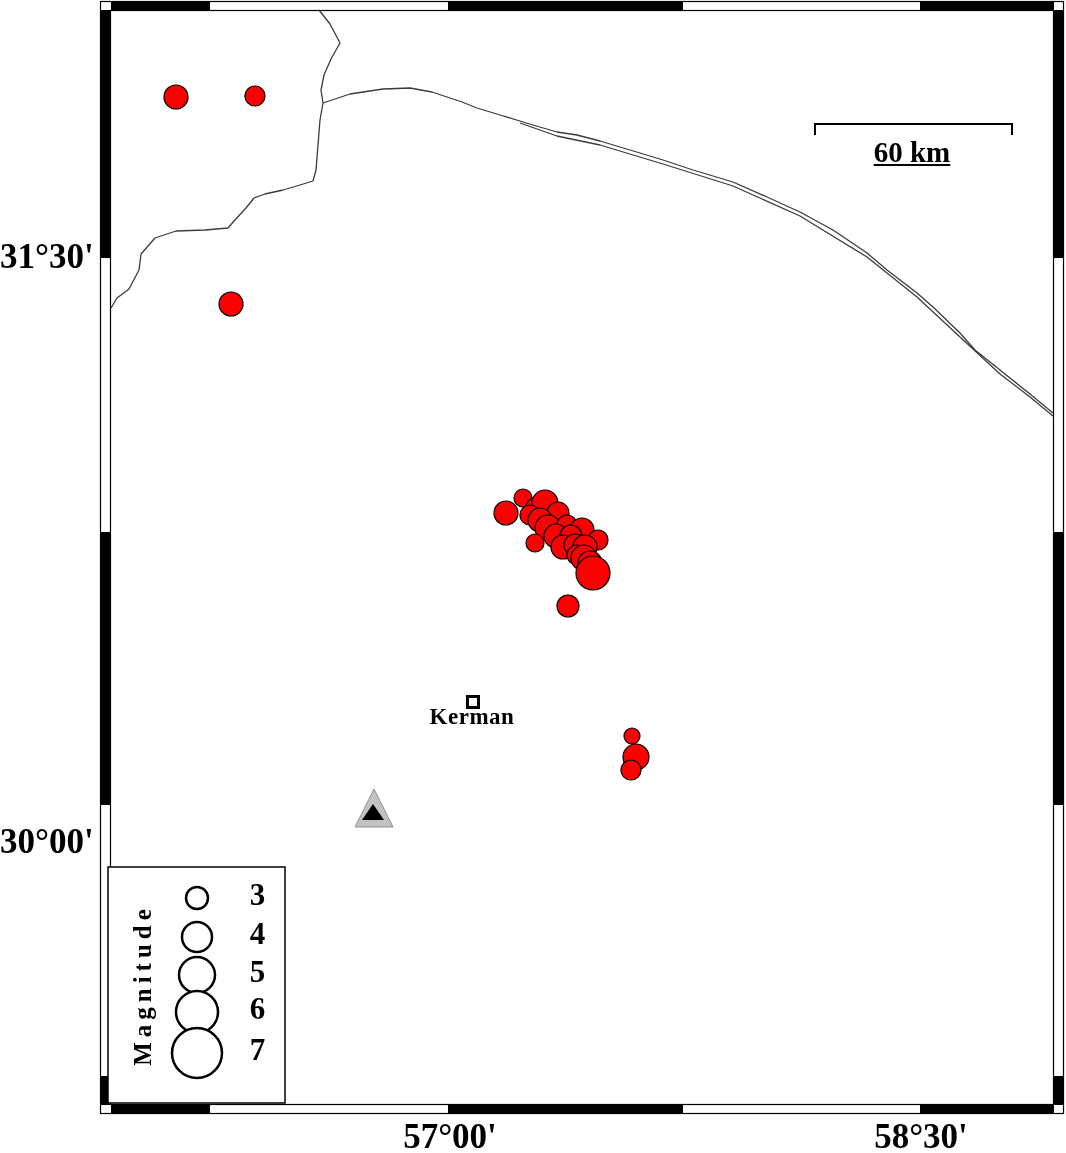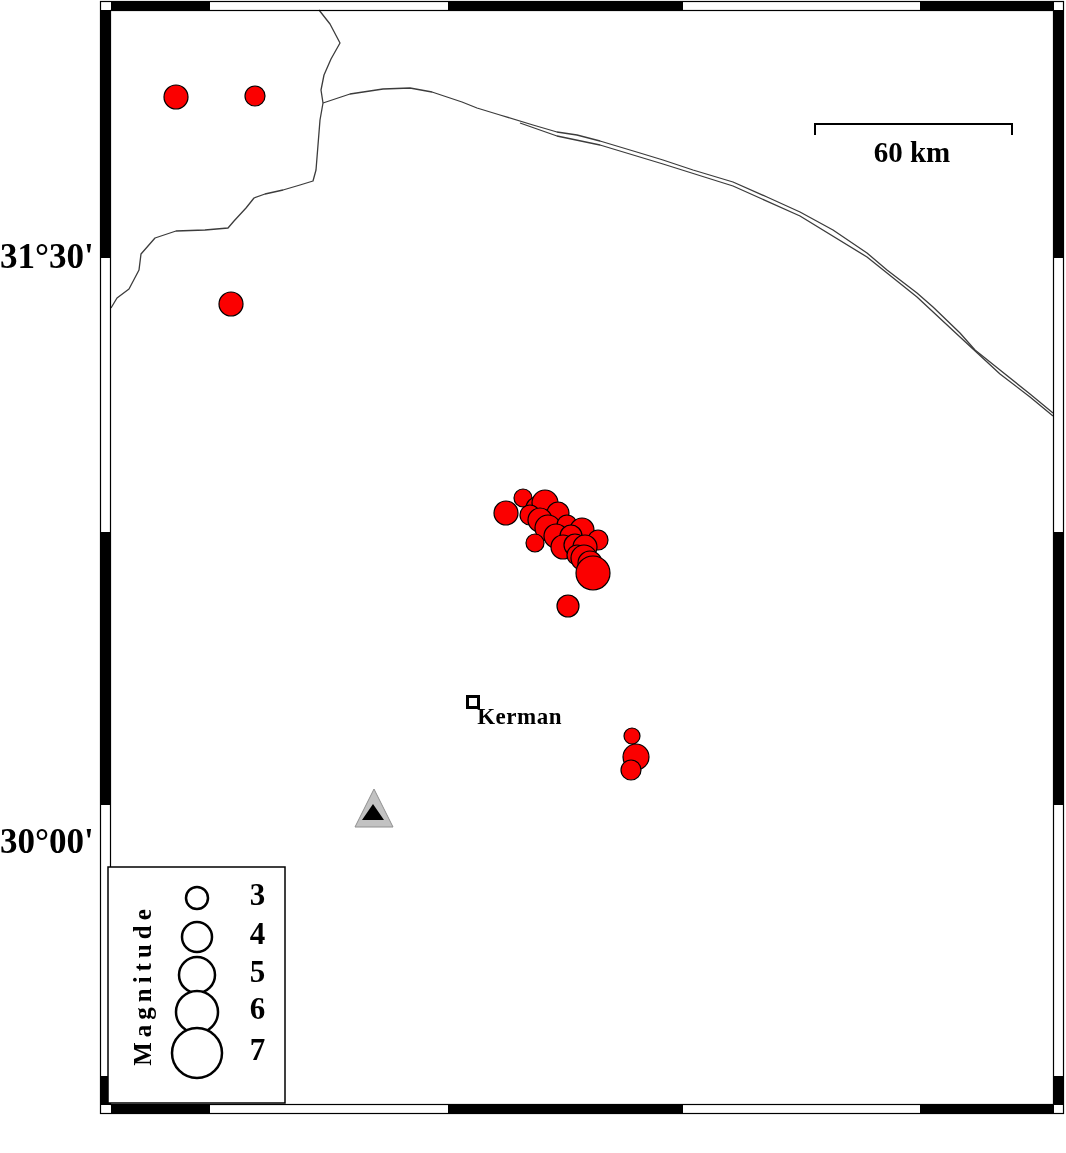--- a/index.html
+++ b/index.html
@@ -6,22 +6,22 @@
   .canvas{position:relative;width:1066px;height:1153px;background:#ffffff;overflow:hidden;
           font-family:"Liberation Serif","DejaVu Serif",serif;}
   #map-svg{position:absolute;left:0;top:0;}
   .lbl{position:absolute;color:#000;font-weight:bold;line-height:1;white-space:nowrap;}
   .lat{left:0;width:93px;text-align:center;font-size:35px;}
   #lat1{top:239px;}
   #lat2{top:788px;margin-top:36px;}
   .lon{width:180px;text-align:center;font-size:35px;top:1119px;}
   #lon1{left:360px;}
   #lon2{left:831px;}
-  .scale{left:822px;width:180px;text-align:center;top:138px;font-size:29px;}
-  .city{left:382px;width:180px;text-align:right;top:705px;font-size:23px;letter-spacing:0.5px;}
+  .scale{left:822px;width:180px;text-align:center;top:138px;font-size:29px;text-decoration:underline;}
+  .city{left:382px;width:180px;text-align:center;top:705px;font-size:23px;letter-spacing:0.5px;}
   .legtitle{left:32px;top:968px;width:230px;height:34px;text-align:center;font-size:25px;
             letter-spacing:5px;transform:rotate(-90deg);}
   .mag{left:235px;width:45px;text-align:center;font-size:31px;}
   #mag1{top:879px;} #mag2{top:918px;} #mag3{top:956px;} #mag4{top:993px;} #mag5{top:1034px;}
 </style>
 </head>
 <body>
 
 <div class="canvas">
   <svg id="map-svg" width="1066" height="1153" viewBox="0 0 1066 1153">
@@ -77,20 +77,22 @@
       <rect x="108" y="867" width="177" height="236" fill="#fff" stroke="#000" stroke-width="1.5"></rect>
       <circle cx="197" cy="898" r="11" fill="#fff" stroke="#000" stroke-width="2.5"></circle>
       <circle cx="197" cy="937" r="15" fill="#fff" stroke="#000" stroke-width="2.5"></circle>
       <circle cx="197" cy="975" r="18" fill="#fff" stroke="#000" stroke-width="2.5"></circle>
       <circle cx="197" cy="1012" r="21" fill="#fff" stroke="#000" stroke-width="2.5"></circle>
       <circle cx="197" cy="1053" r="25" fill="#fff" stroke="#000" stroke-width="2.5"></circle>
     </svg>
 
   <div class="lbl lat" id="lat1">31°30'</div>
   <div class="lbl lat" id="lat2">30°00'</div>
+  <div class="lbl lon" id="lon1">57°00'</div>
+  <div class="lbl lon" id="lon2">58°30'</div>
 
   <div class="lbl scale">60 km</div>
   <div class="lbl city">Kerman</div>
 
   <div class="lbl legtitle">Magnitude</div>
   <div class="lbl mag" id="mag1">3</div>
   <div class="lbl mag" id="mag2">4</div>
   <div class="lbl mag" id="mag3">5</div>
   <div class="lbl mag" id="mag4">6</div>
   <div class="lbl mag" id="mag5">7</div>

